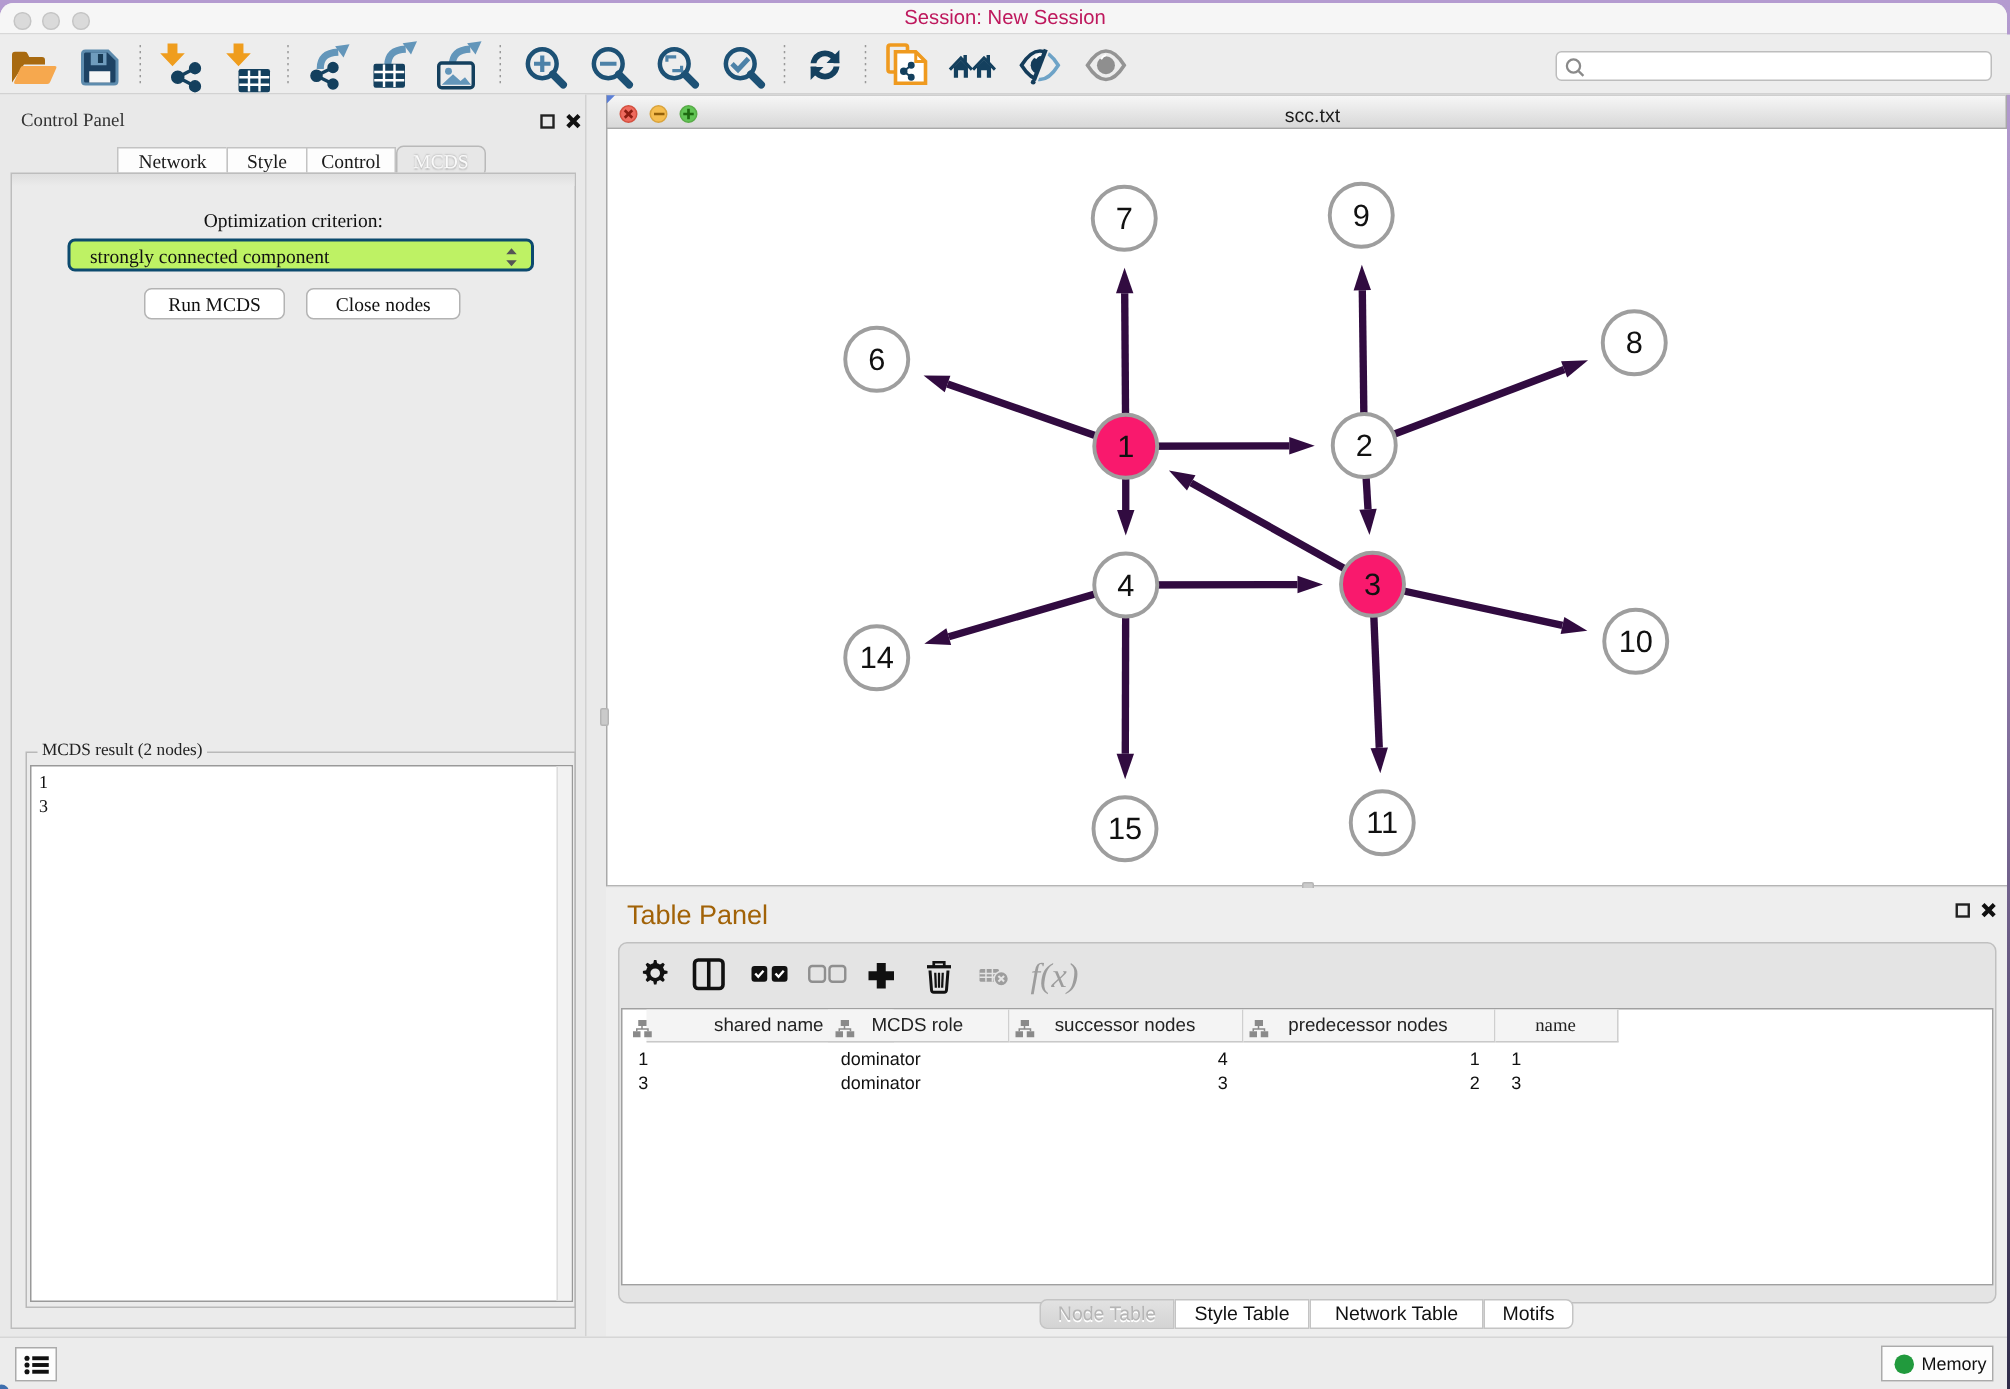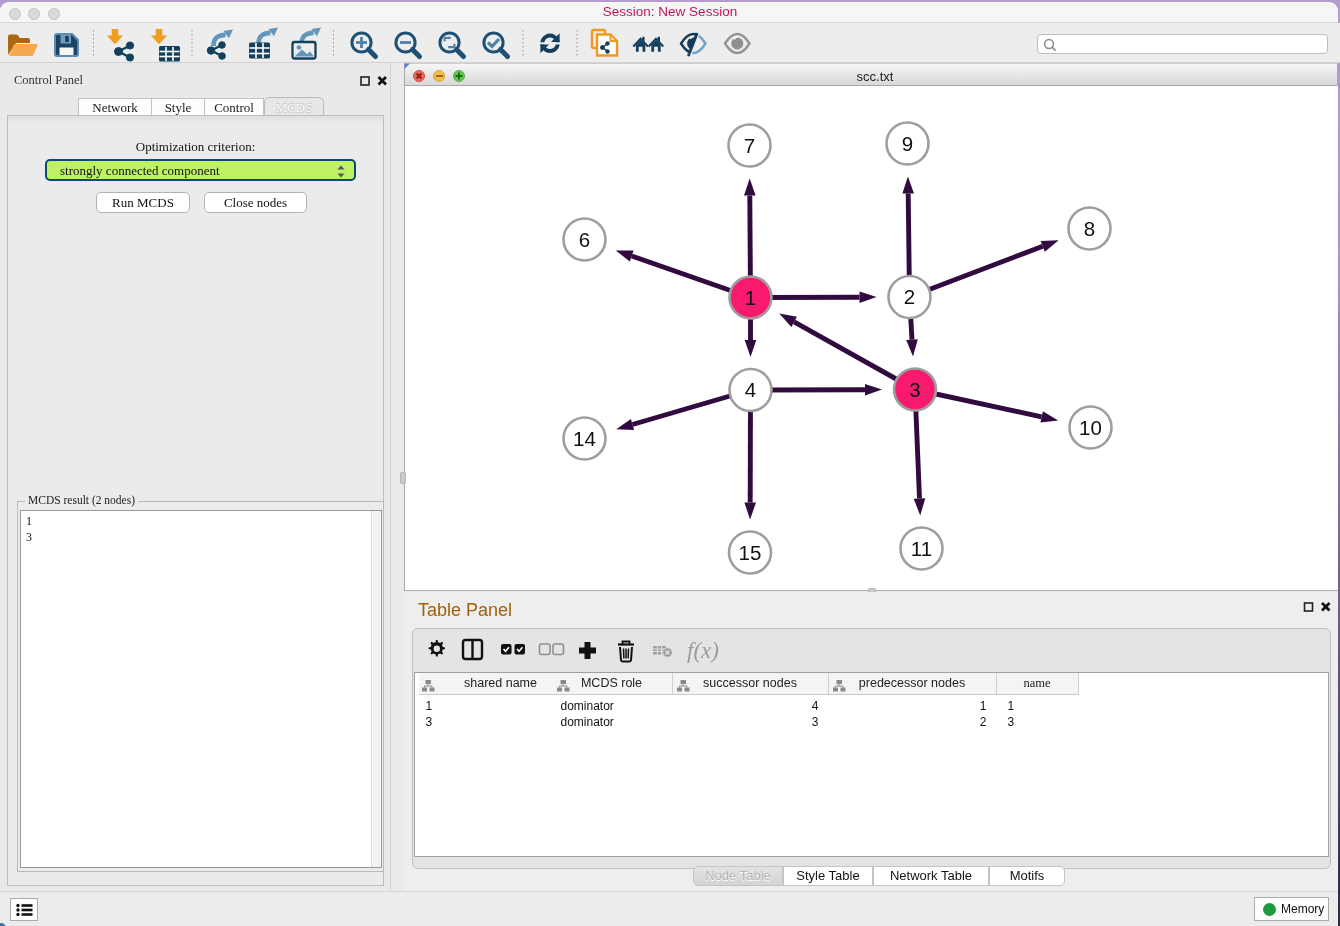--- a/index.html
+++ b/index.html
@@ -399,21 +399,21 @@
           <line x1="253.3" y1="18" x2="253.3" y2="26.5"></line>
           <line x1="257.6" y1="18" x2="257.6" y2="26.5"></line>
         </g>
 <circle cx="263.5" cy="24.5" r="4.8" fill="#9d9d9d" stroke="#e4e4e4" stroke-width="1"></circle>
 <path d="M261.6,22.6 l3.8,3.8 M265.4,22.6 l-3.8,3.8" stroke="#e4e4e4" stroke-width="1.4"></path>
 </g>
 
 <text x="283" y="30" font-family="Liberation Serif, serif" font-style="italic" font-size="23" fill="#9d9d9d">f(x)</text>
 </svg>
   <div class="abs" id="ttable">
-    <div class="abs th" style="left:4px;width:165px;">shared name</div>
+    <div class="abs th" style="left:16px;width:165px;">shared name</div>
     <div class="abs th" style="left:137px;width:121px;">MCDS role</div>
     <div class="abs th" style="left:258px;width:156px;">successor nodes</div>
     <div class="abs th" style="left:414px;width:168px;">predecessor nodes</div>
     <div class="abs th" style="left:582px;width:82px;font-family:Liberation Serif, serif;">name</div>
     <div class="abs trow" style="left:11px;top:26px;">1</div>
     <div class="abs trow" style="left:146px;top:26px;">dominator</div>
     <div class="abs trow" style="left:258px;top:26px;width:146px;text-align:right;">4</div>
     <div class="abs trow" style="left:414px;top:26px;width:158px;text-align:right;">1</div>
     <div class="abs trow" style="left:593px;top:26px;">1</div>
     <div class="abs trow" style="left:11px;top:42px;">3</div>
@@ -450,21 +450,21 @@
       </g>
     </svg>
   </div>
   <svg class="abs" style="left:895px;top:10px;" width="34" height="14">
     <rect x="5.5" y="1" width="8" height="8" fill="none" stroke="#222" stroke-width="1.6"></rect>
     <path d="M23,1 l7.5,7.5 M30.5,1 l-7.5,7.5" stroke="#111" stroke-width="2.8"></path>
   </svg>
   <div class="abs btab" style="left:289px;width:90px;border-radius:5px 0 0 5px;background:linear-gradient(#e2e2e2,#d4d4d4);color:#b5b5b5;text-shadow:0 1px 0 #fff;">Node Table</div>
   <div class="abs btab" style="left:379px;width:90px;">Style Table</div>
   <div class="abs btab" style="left:469px;width:116px;">Network Table</div>
-  <div class="abs btab" style="left:585px;width:76px;border-radius:0 5px 5px 0;">Motifs</div>
+  <div class="abs btab" style="left:585px;width:60px;border-radius:0 5px 5px 0;">Motifs</div>
 </div>
 
 <div class="abs" id="sbar"></div>
 <div class="abs" id="lbtn">
     <svg style="position:absolute;left:5px;top:4px;" width="17" height="14">
       <g fill="#111">
         <circle cx="2" cy="2.5" r="1.7"></circle>
         <circle cx="2" cy="7" r="1.7"></circle>
         <circle cx="2" cy="11.5" r="1.7"></circle>
         <rect x="5.5" y="1.2" width="11" height="2.6"></rect>

